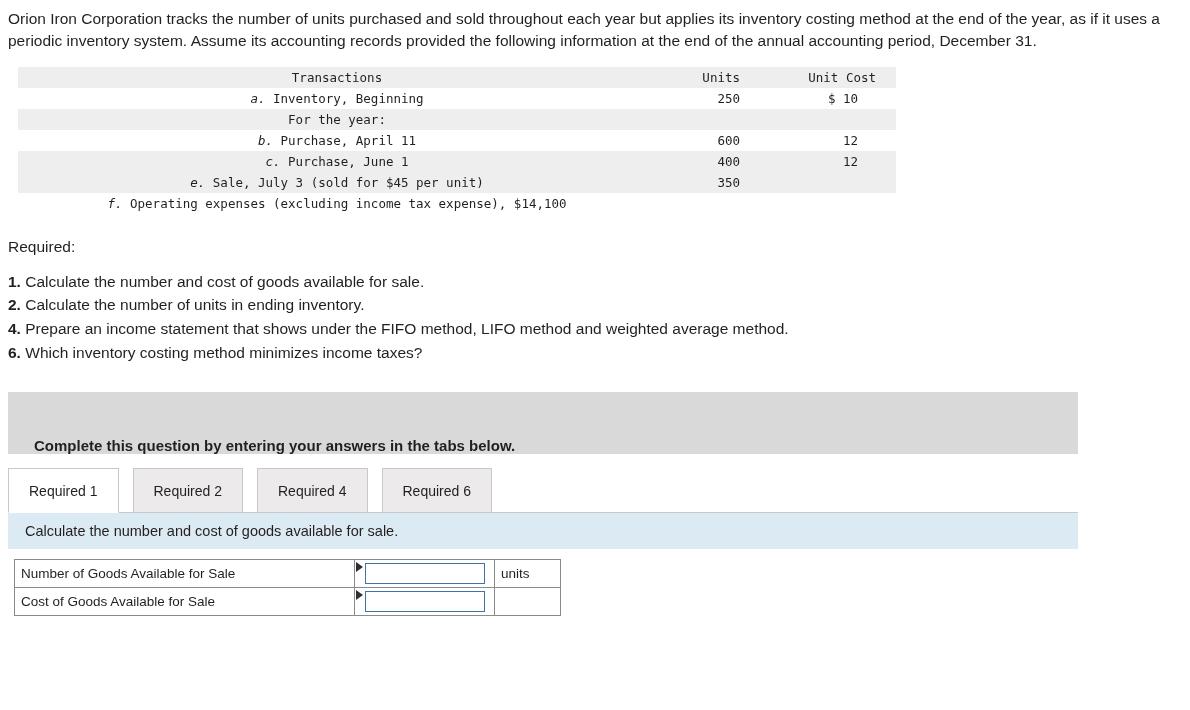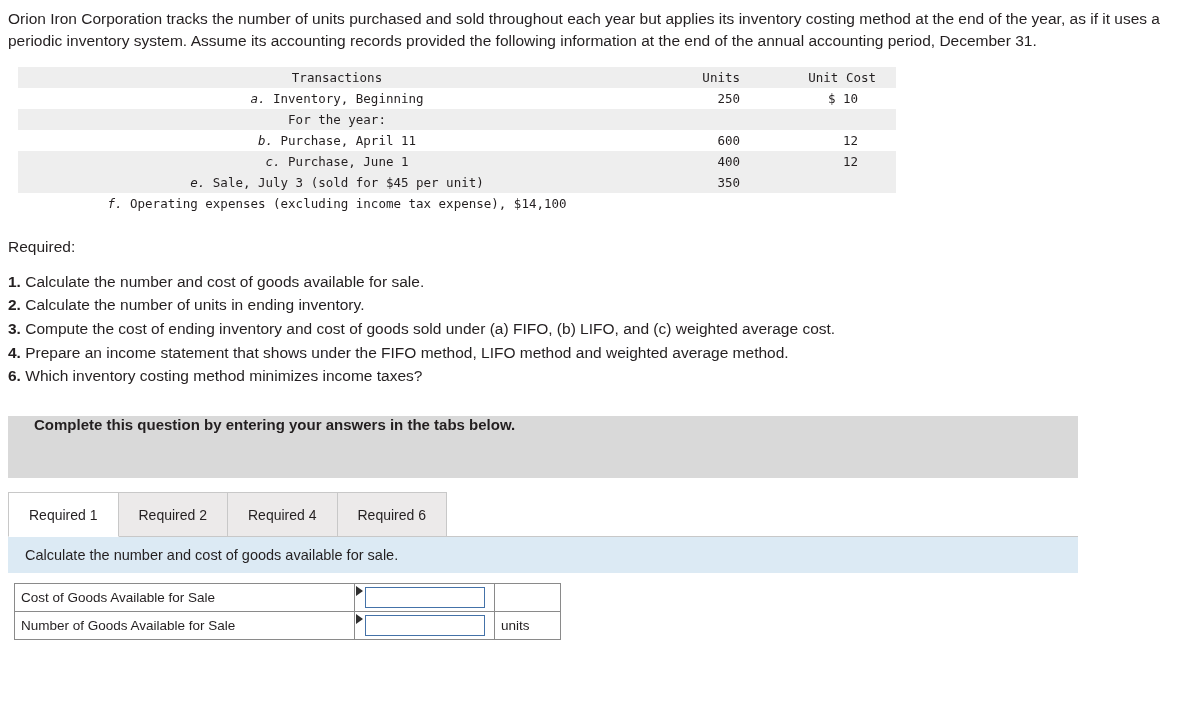--- a/index.html
+++ b/index.html
@@ -51,36 +51,37 @@
   .req-list { margin: 14px 0 0 8px; font-size: 15.5px; line-height: 1.52; }
   .req-list .n { font-weight: bold; }
 
   
   .grey-bar {
     margin: 28px 0 0 8px;
     width: 1070px;
     height: 62px;
     background: #d9d9d9;
     display: flex;
-    align-items: flex-start;
+    align-items: flex-end;
   }
   .grey-bar span {
     font-size: 15px;
     font-weight: bold;
     margin-left: 26px;
     color: #231f20;
   }
 
   
   .tabs {
     margin: 14px 0 0 8px;
     width: 1070px;
     display: flex;
     align-items: flex-end;
     border-bottom: 1px solid #c8c8c8;
+    gap: 15px;
   }
   .tab {
     padding: 14px 20px 13px 20px;
     font-size: 14px;
     background: #eceaea;
     border: 1px solid #c8c8c8;
     border-bottom: none;
     margin-right: -1px;
     color: #231f20;
     cursor: pointer;
@@ -183,21 +184,20 @@
       </tr>
     </tbody>
       </table>
   </div>
 
   <div class="required-head">Required:</div>
 
   <div class="req-list">
     <div><span class="n">1.</span> <span>Calculate the number and cost of goods available for sale.</span></div>
     <div><span class="n">2.</span> <span>Calculate the number of units in ending inventory.</span></div>
-    <div><span class="n">3.</span> <span>Compute the cost of ending inventory and cost of goods sold under (a) FIFO, (b) LIFO, and (c) weighted average cost.</span></div>
     <div><span class="n">4.</span> <span>Prepare an income statement that shows under the FIFO method, LIFO method and weighted average method.</span></div>
     <div><span class="n">6.</span> <span>Which inventory costing method minimizes income taxes?</span></div>
   </div>
 
   <div class="grey-bar">
     <span>Complete this question by entering your answers in the tabs below.</span>
   </div>
 
   <div class="tabs">
     <div class="tab active">Required 1</div>
@@ -207,32 +207,32 @@
   </div>
 
   <div class="blue-bar">
     <span>Calculate the number and cost of goods available for sale.</span>
   </div>
 
   <div class="ans-wrap">
     <table class="answers">
       <tbody>
           <tr>
+        <td class="lbl">Number of Goods Available for Sale</td>
+        <td class="inputcell">
+          <span class="caret"></span>
+          <span class="inputbox"></span>
+        </td>
+        <td class="unitcell">units</td>
+      </tr>
+      <tr>
         <td class="lbl">Cost of Goods Available for Sale</td>
         <td class="inputcell">
           <span class="caret"></span>
           <span class="inputbox"></span>
         </td>
         <td class="unitcell"></td>
       </tr>
-      <tr>
-        <td class="lbl">Number of Goods Available for Sale</td>
-        <td class="inputcell">
-          <span class="caret"></span>
-          <span class="inputbox"></span>
-        </td>
-        <td class="unitcell">units</td>
-      </tr>
     </tbody>
       </table>
   </div>
 
 </div>
 
 </body></html>

